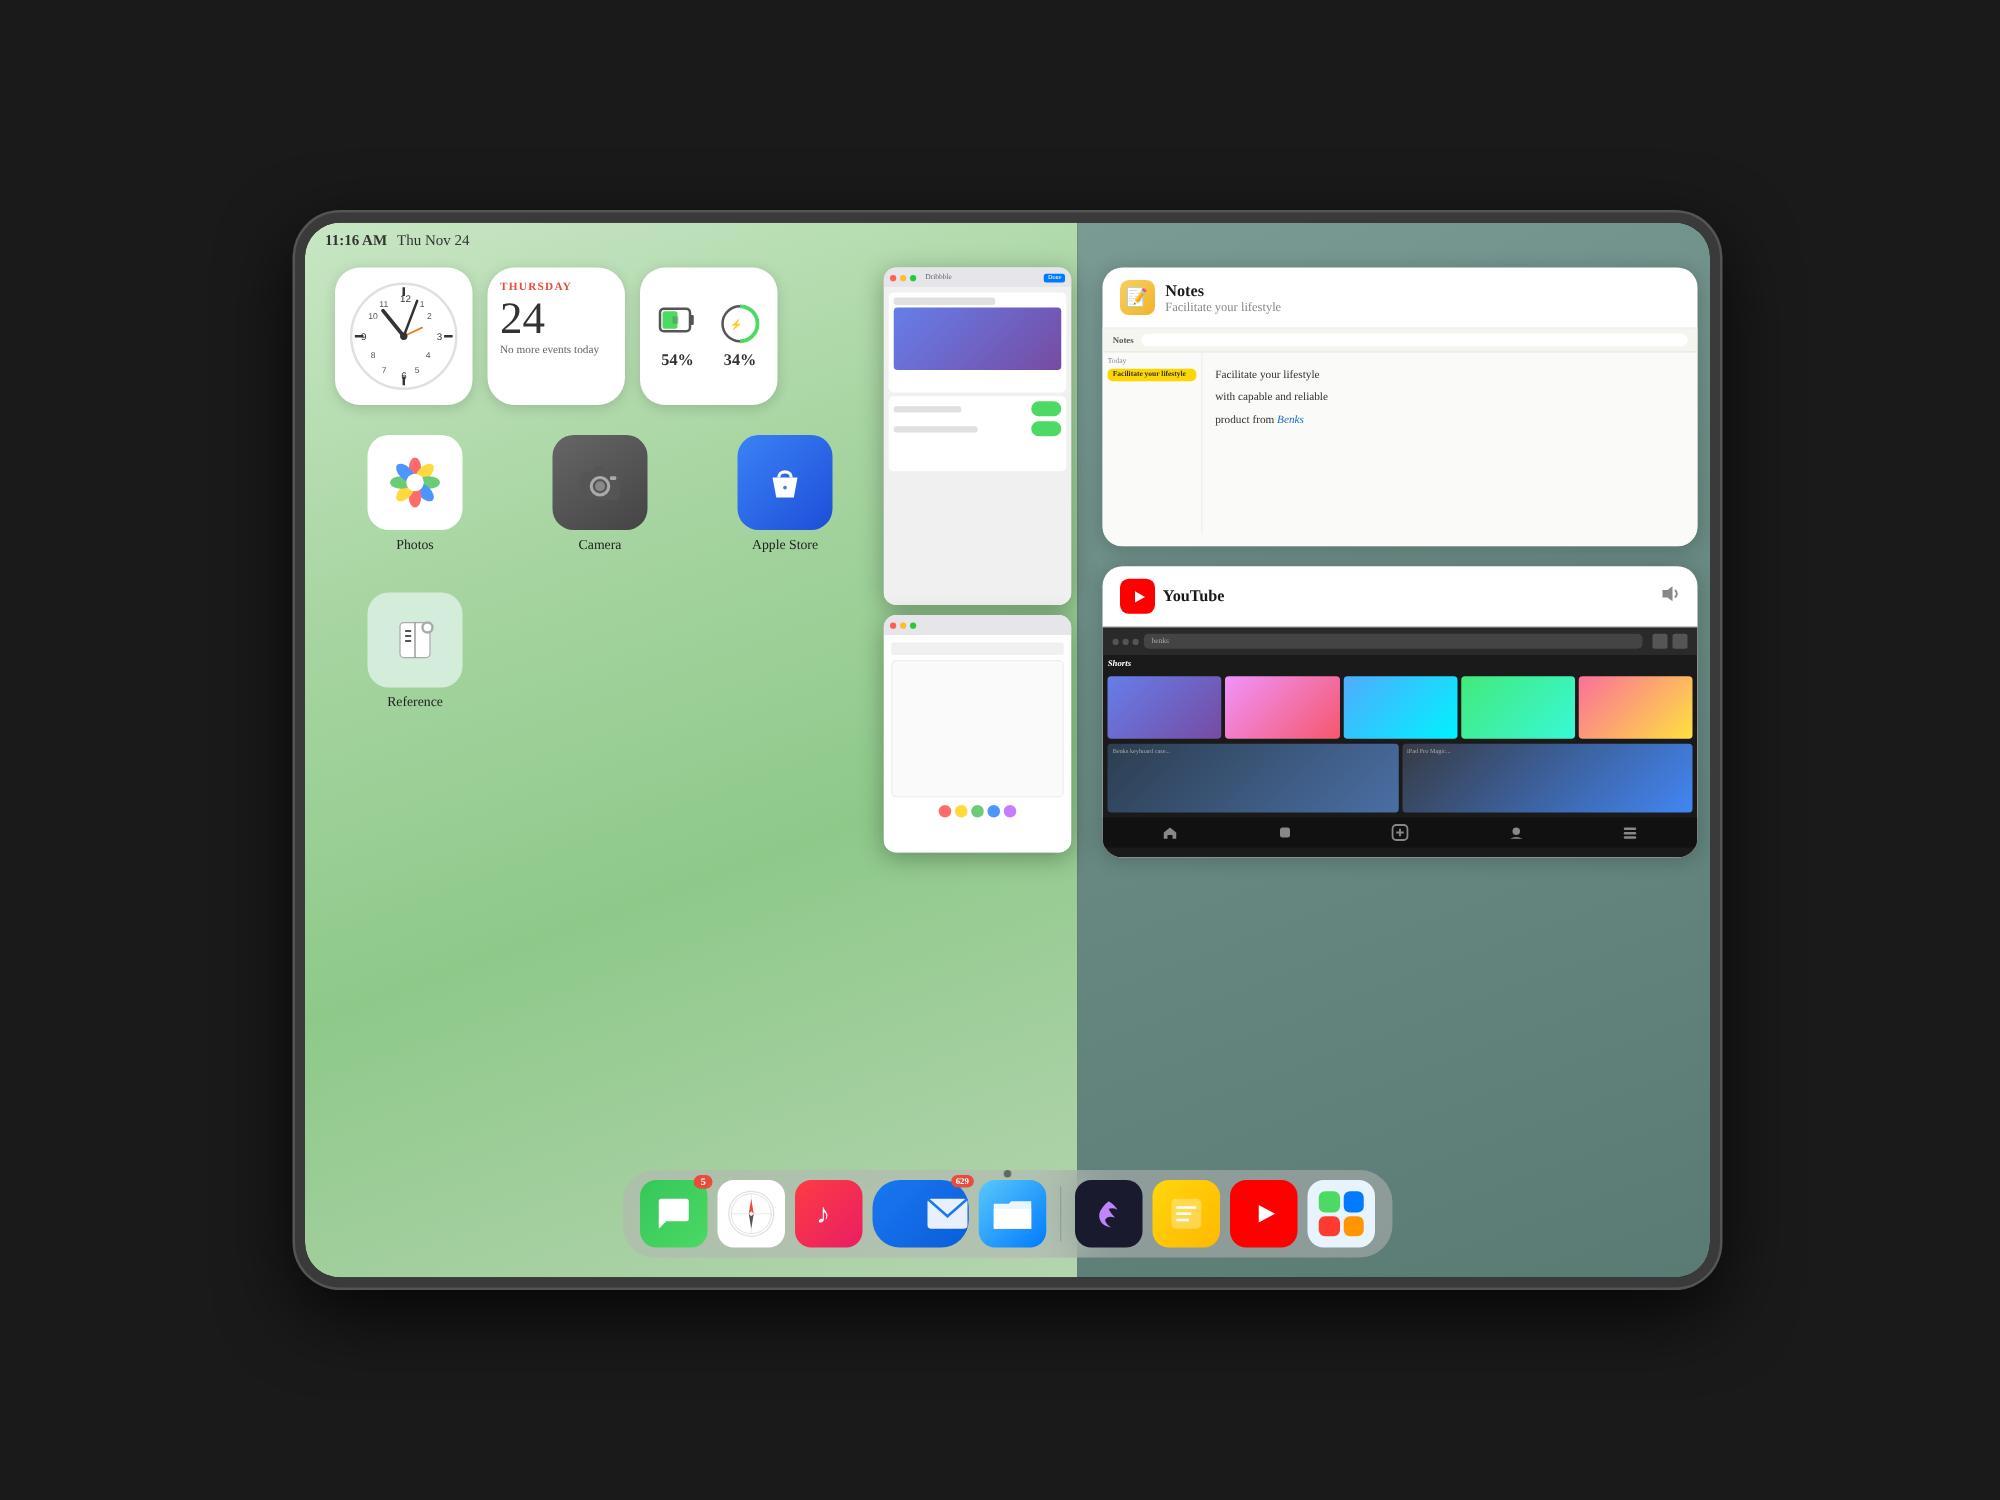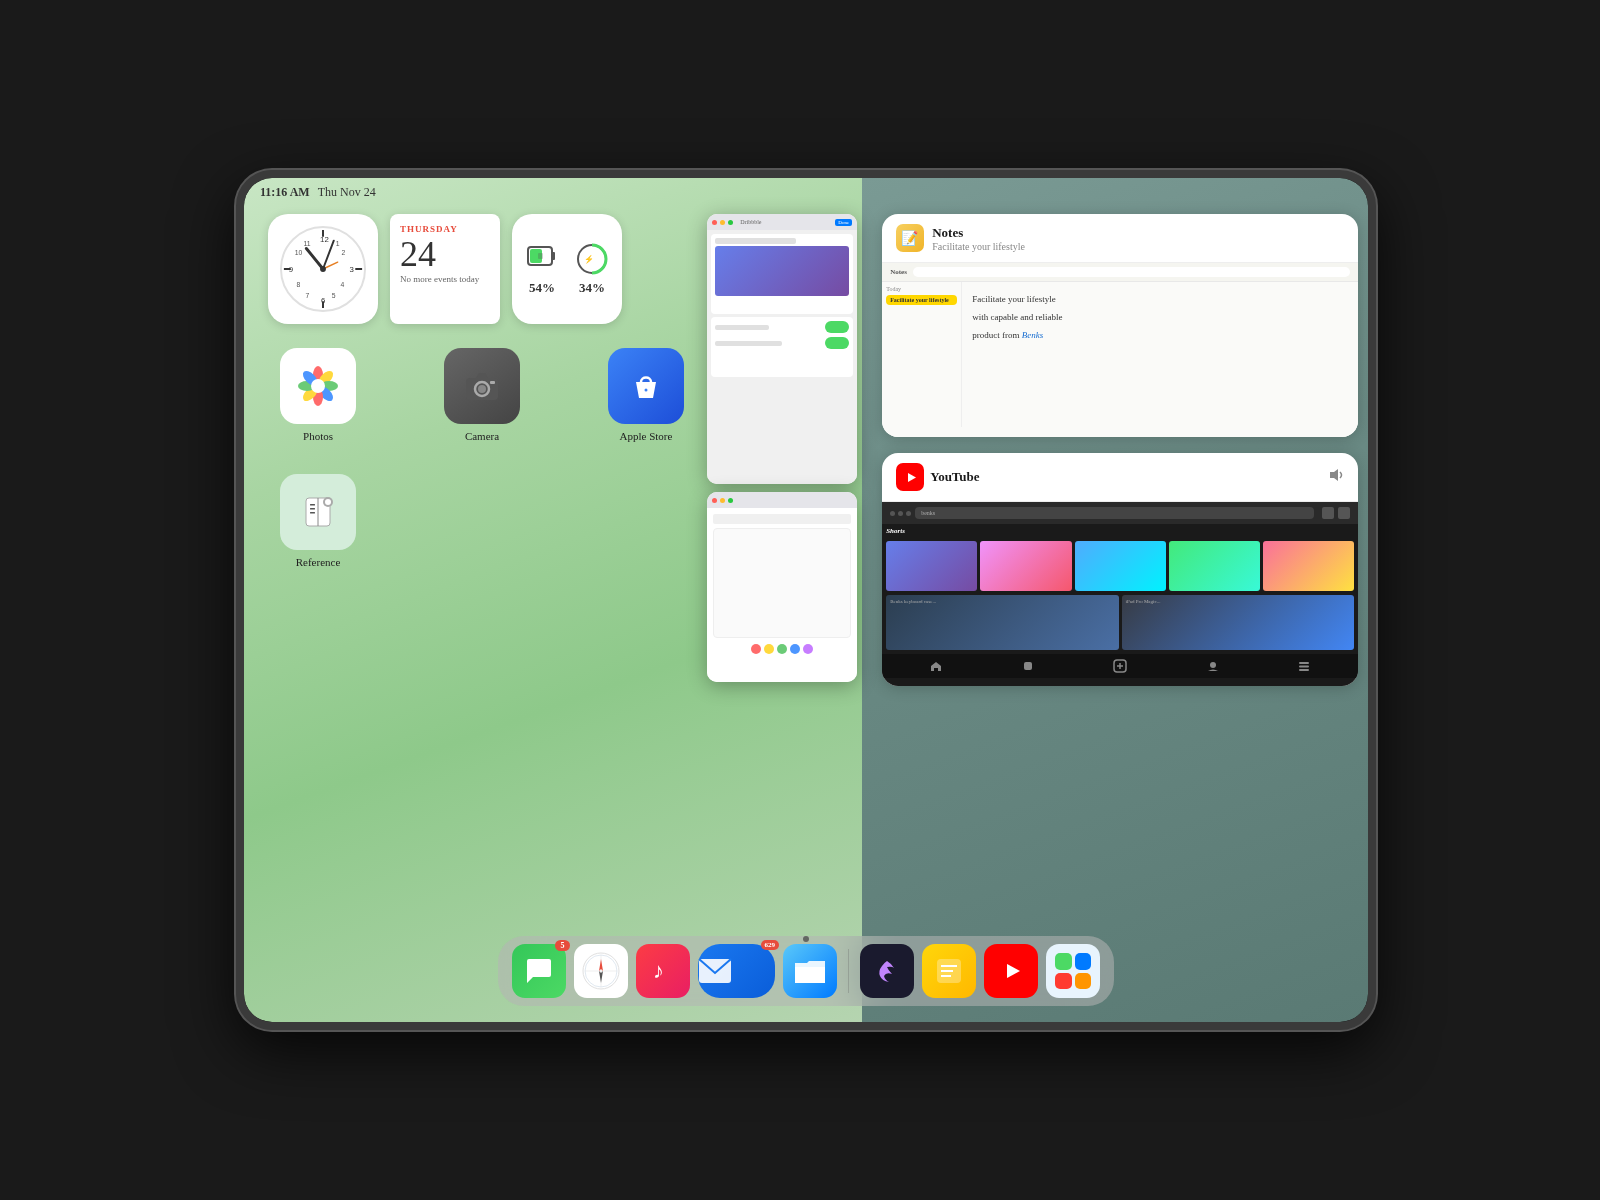--- a/index.html
+++ b/index.html
@@ -96,21 +96,21 @@
       justify-content: center;
       box-shadow: 0 2px 10px rgba(0,0,0,0.15);
       flex-shrink: 0;
     }
 
     
     .calendar-widget {
       width: 110px;
       height: 110px;
       background: white;
-      border-radius: 8px;
+      border-radius: 22px;
       padding: 10px;
       box-shadow: 0 2px 10px rgba(0,0,0,0.15);
       flex-shrink: 0;
     }
 
     .cal-day-name {
       font-size: 9px;
       font-weight: 700;
       color: #e74c3c;
       text-transform: uppercase;
@@ -162,25 +162,25 @@
     .battery-pct {
       font-size: 13px;
       font-weight: 600;
       color: #333;
     }
 
     
     .apps-grid {
       position: absolute;
       top: 170px;
-      left: 24px;
+      left: 38px;
       display: grid;
       grid-template-columns: repeat(3, 100px);
       grid-template-rows: repeat(2, 110px);
-      gap: 16px 64px;
+      gap: 16px 48px;
     }
 
     .app-icon-wrap {
       display: flex;
       flex-direction: column;
       align-items: center;
       gap: 6px;
       cursor: pointer;
     }
 
@@ -707,21 +707,21 @@
           <polygon points="20,32 18,20 20,22 22,20" fill="#555"></polygon>
         </svg>
       </div>
 
       <div style="width:54px;height:54px;border-radius:13px;background:linear-gradient(135deg,#fc3c44,#e91e63);display:flex;align-items:center;justify-content:center;cursor:pointer;">
         <svg width="30" height="30" viewBox="0 0 30 30">
           <text x="5" y="22" font-size="22" fill="white">♪</text>
         </svg>
       </div>
 
-      <div style="width:77px;height:54px;border-radius:22px;background:linear-gradient(135deg,#1a78f0,#0a5dd9);display:flex;align-items:center;justify-content:flex-start;position:relative;cursor:pointer;">
+      <div style="width:77px;height:54px;border-radius:22px;background:linear-gradient(135deg,#1a78f0,#0a5dd9);display:flex;align-items:center;justify-content:flex-end;position:relative;cursor:pointer;">
         <svg width="34" height="26" viewBox="0 0 34 26">
           <rect x="1" y="1" width="32" height="24" rx="3" fill="white" opacity="0.9"></rect>
           <polyline points="1,1 17,15 33,1" fill="none" stroke="#1a78f0" stroke-width="2"></polyline>
         </svg>
         <div style="position:absolute;top:-4px;right:-4px;background:#e74c3c;color:white;font-size:7px;font-weight:700;border-radius:9px;padding:1px 4px;min-width:18px;text-align:center;">629</div>
       </div>
 
       <div style="width:54px;height:54px;border-radius:13px;background:linear-gradient(135deg,#5ac8fa,#007aff);display:flex;align-items:center;justify-content:center;cursor:pointer;">
         <svg width="34" height="28" viewBox="0 0 34 28">
           <path d="M2 6 L14 6 L16 4 L32 4 L32 26 L2 26 Z" fill="white" opacity="0.9"></path>

